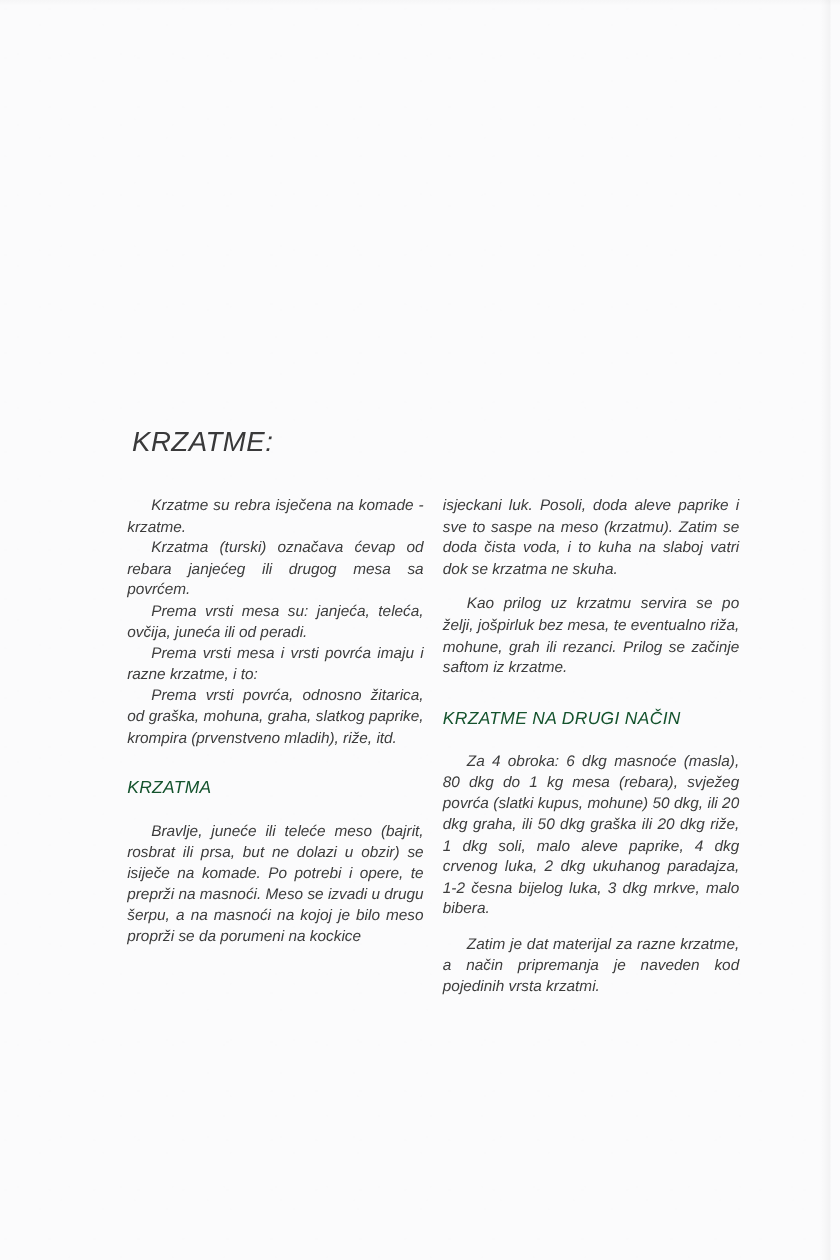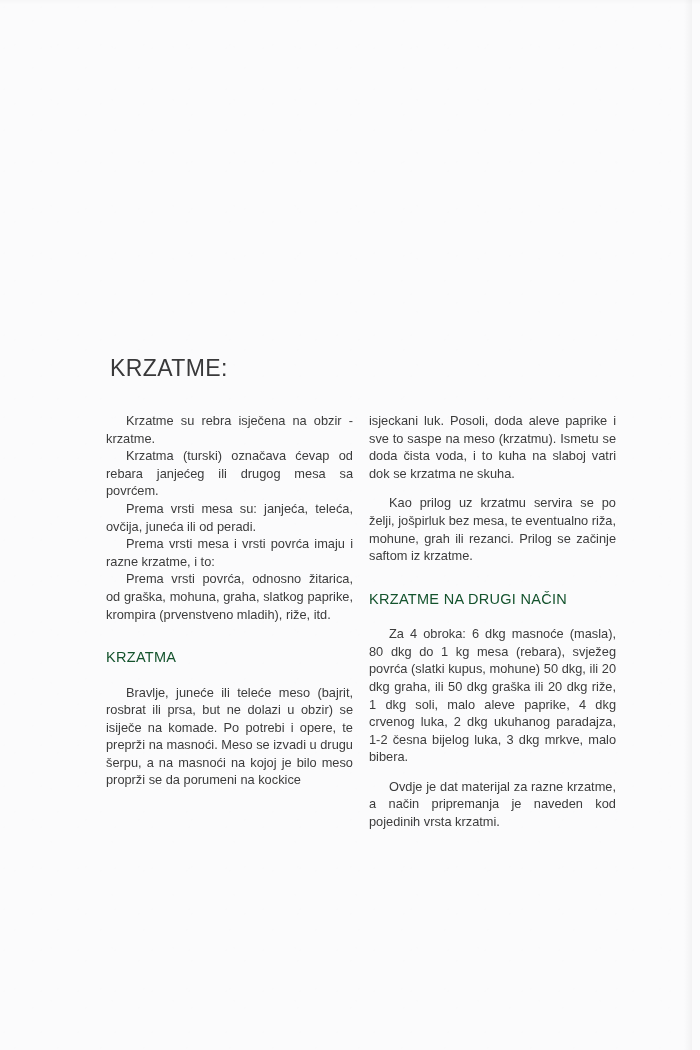--- a/index.html
+++ b/index.html
@@ -35,20 +35,21 @@
     background: linear-gradient(to bottom, rgba(0,0,0,0.02), rgba(0,0,0,0));
     pointer-events: none;
   }
 
   .page {
     position: absolute;
     left: 0;
     top: 0;
     width: 692px;
     height: 1050px;
+    font-style: italic;
   }
 
   .title-block {
     position: absolute;
     left: 110px;
     top: 356px;
     width: 520px;
   }
   .page-title {
     font-size: 23px;
@@ -119,49 +120,49 @@
 
   <div class="grain"></div>
 
   <div class="title-block">
     <h1 class="page-title">KRZATME:</h1>
   </div>
 
   <div class="columns">
 
     <div class="col col-left">
-      <p class="body">Krzatme su rebra isječena na obzir - krzatme.</p>
+      <p class="body">Krzatme su rebra isječena na komade - krzatme.</p>
       <p class="body">Krzatma (turski) označava ćevap od rebara janjećeg ili drugog mesa sa povrćem.</p>
       <p class="body">Prema vrsti mesa su: janjeća, teleća, ovčija, juneća ili od peradi.</p>
       <p class="body">Prema vrsti mesa i vrsti povrća imaju i razne krzatme, i to:</p>
       <p class="body">Prema vrsti povrća, odnosno žitarica, od graška, mohuna, graha, slatkog paprike, krompira (prvenstveno mladih), riže, itd.</p>
 
       <div class="sp-before-section"></div>
       <h2 class="section">KRZATMA</h2>
       <div class="sp-after-section"></div>
 
       <p class="body">Bravlje, juneće ili teleće meso (bajrit, rosbrat ili prsa, but ne dolazi u obzir) se isiječe na komade. Po potrebi i opere, te preprži na masnoći. Meso se izvadi u drugu šerpu, a na masnoći na kojoj je bilo meso proprži se da porumeni na kockice</p>
     </div>
 
     <div class="col col-right">
-      <p class="body no-indent">isjeckani luk. Posoli, doda aleve paprike i sve to saspe na meso (krzatmu). Ismetu se doda čista voda, i to kuha na slaboj vatri dok se krzatma ne skuha.</p>
+      <p class="body no-indent">isjeckani luk. Posoli, doda aleve paprike i sve to saspe na meso (krzatmu). Zatim se doda čista voda, i to kuha na slaboj vatri dok se krzatma ne skuha.</p>
 
       <div class="sp-para-gap"></div>
 
       <p class="body">Kao prilog uz krzatmu servira se po želji, jošpirluk bez mesa, te eventualno riža, mohune, grah ili rezanci. Prilog se začinje saftom iz krzatme.</p>
 
       <div class="sp-before-section"></div>
       <h2 class="section">KRZATME NA DRUGI NAČIN</h2>
       <div class="sp-after-section"></div>
 
       <p class="body">Za 4 obroka: 6 dkg masnoće (masla), 80 dkg do 1 kg mesa (rebara), svježeg povrća (slatki kupus, mohune) 50 dkg, ili 20 dkg graha, ili 50 dkg graška ili 20 dkg riže, 1 dkg soli, malo aleve paprike, 4 dkg crvenog luka, 2 dkg ukuhanog paradajza, 1-2 česna bijelog luka, 3 dkg mrkve, malo bibera.</p>
 
       <div class="sp-para-gap"></div>
 
-      <p class="body">Ovdje je dat materijal za razne krzatme, a način pripremanja je naveden kod pojedinih vrsta krzatmi.</p>
+      <p class="body">Zatim je dat materijal za razne krzatme, a način pripremanja je naveden kod pojedinih vrsta krzatmi.</p>
     </div>
 
   </div>
 
   <div class="scan-edge-top"></div>
   <div class="scan-edge-right"></div>
 
 </div>
 
 </body></html>

